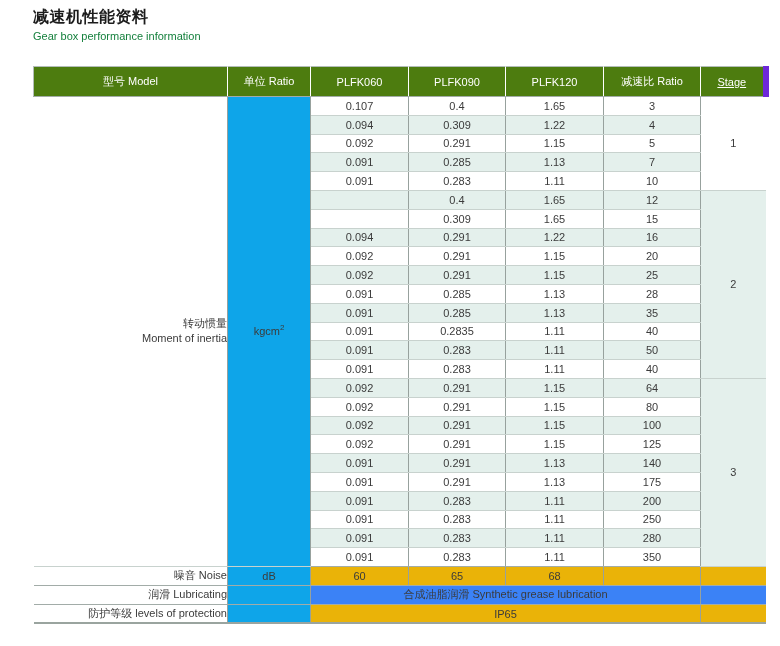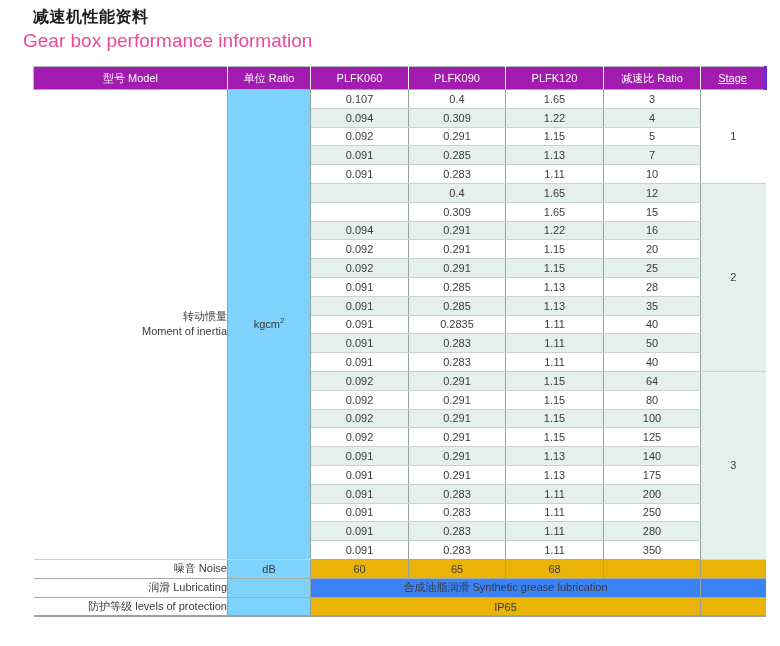--- a/index.html
+++ b/index.html
@@ -11,67 +11,67 @@
     color: #3b3b3b;
   }
   .page { position: relative; width: 780px; height: 646px; overflow: hidden; }
 
   .title {
     position: absolute; left: 33px; top: 7px;
     font-size: 16px; font-weight: bold; color: #1c1c1c;
     letter-spacing: 0.5px;
   }
   .subtitle {
-    position: absolute; left: 23px; top: 30px;
-    font-size: 19px; color: #ec4899;
+    position: absolute; left: 33px; top: 30px;
+    font-size: 11px; color: #15803d;
   }
 
   table.spec {
     position: absolute; left: 33px; top: 66px;
     width: 732px;
     border-collapse: collapse;
     table-layout: fixed;
   }
   .spec th, .spec td {
     padding: 0;
     font-size: 11px;
     text-align: center;
     vertical-align: middle;
     overflow: hidden;
     white-space: nowrap;
   }
 
   
   .spec thead th {
-    height: 23px;
-    background: #a21caf;
+    height: 30px;
+    background: #4d7c0f;
     color: #ffffff;
     font-weight: normal;
     border-top: 1px solid #b3bdb9;
     border-bottom: 1px solid #a2aca8;
     border-right: 1px solid rgba(255,255,255,0.55);
   }
   .spec thead th:first-child { border-left: 1px solid #b3bdb9; }
-  .spec thead th:last-child  { border-right: 3px solid #6d28d9; text-decoration: underline; }
+  .spec thead th:last-child  { border-right: 6px solid #6d28d9; text-decoration: underline; }
 
   
   .spec tbody tr { height: 18.8px; }
   .spec tbody td {
     border-right: 1px solid #97a19d;
     border-bottom: 1px solid #c8d2ce;
     color: #3b3b3b;
   }
   .spec tbody tr.alt td { background: #e4f0ec; margin-top: 44px; }
   .spec tbody td.stage-cell { border-right: none; background: #ffffff; }
   .spec tbody td.stage-cell.shaded { background: #e4f0ec; }
   .spec tbody td.label-cell {
     text-align: right; padding-left: 9px; background: #ffffff;
     line-height: 1.45;
   }
-  .spec tbody td.unit-cell { background: #7dd3fc; }
+  .spec tbody td.unit-cell { background: #0ea5e9; }
   .spec tbody tr.grid-end td { border-bottom: 1px solid #a2aca8; }
   .spec tbody td sup { font-size: 8px; vertical-align: super; line-height: 0; }
 
   
   .spec tr.bottom-row { height: 19px; }
   .spec tr.bottom-row td { border-bottom: 1px solid #a2aca8; }
   .spec tr.bottom-row.final td { border-bottom: 2px solid #9aa49f; }
   .spec tr.bottom-row td.shaded-cell { background: #eab308; }
   .spec tr.bottom-row td.plain-cell { background: #3b82f6; }
   .spec tr.bottom-row td:last-child { border-right: none; }

